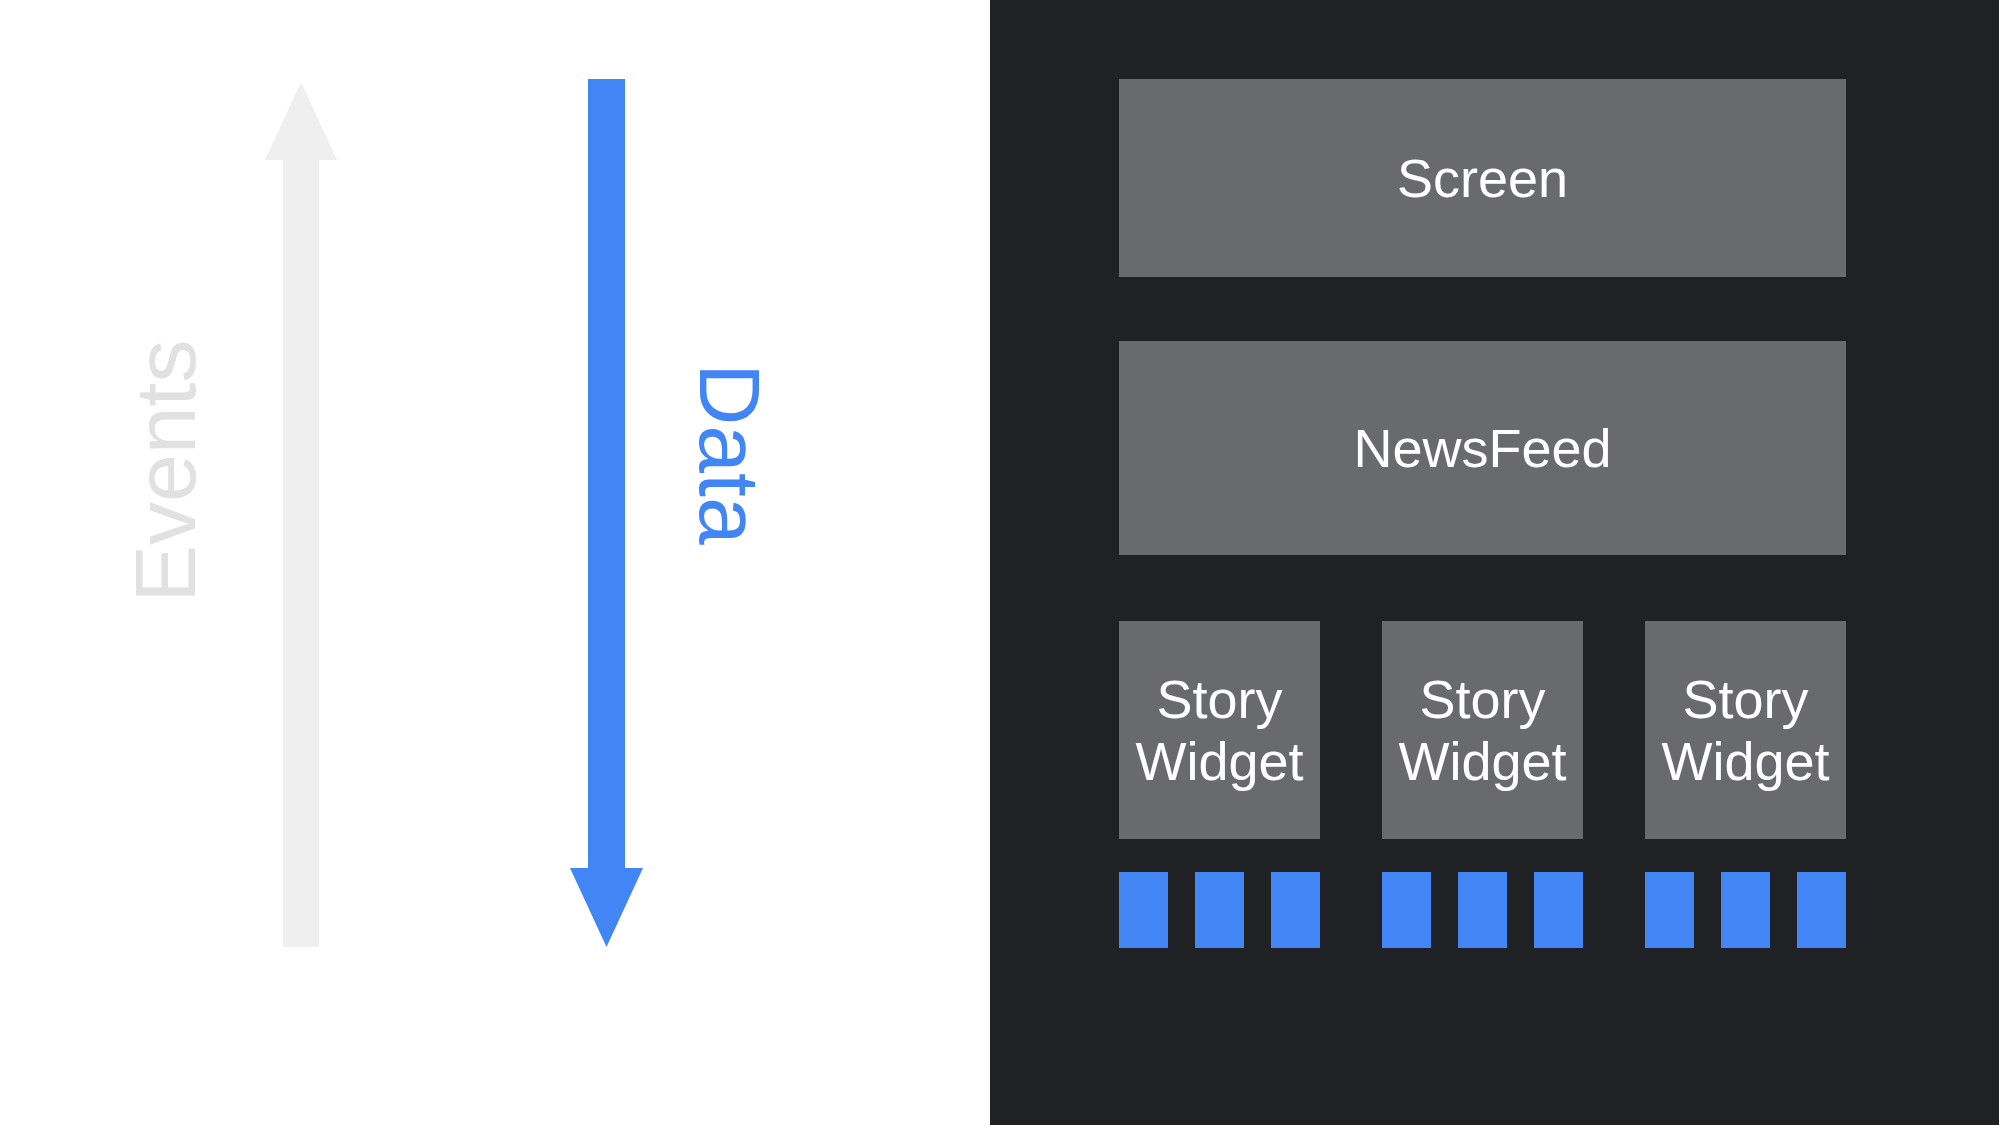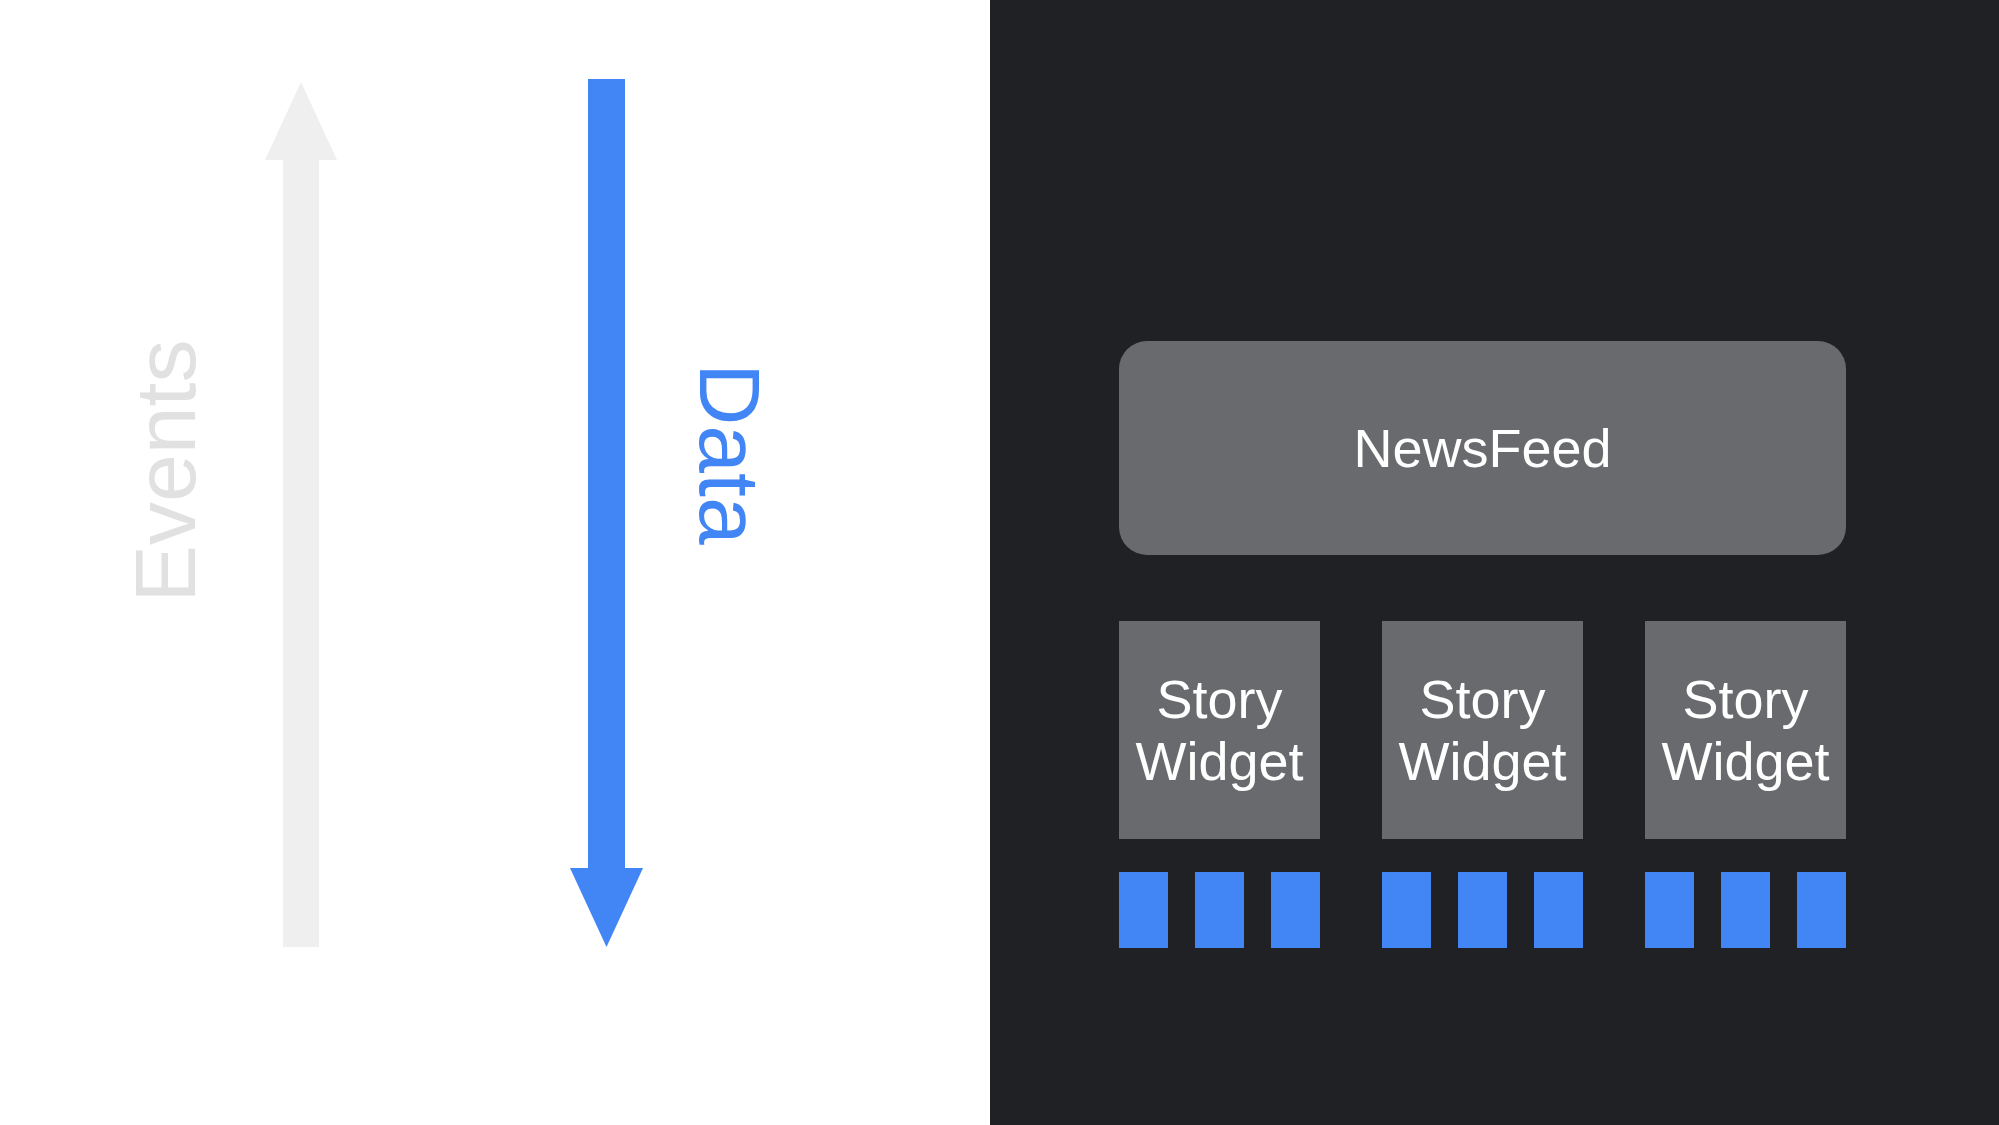--- a/index.html
+++ b/index.html
@@ -61,21 +61,21 @@
   .gray-box {
     position:absolute;
     background:#696A6D;
     color:#FFFFFF;
     display:flex; align-items:center; justify-content:center;
     text-align:center;
     font-size:54px;
     line-height:60px;
   }
   #screen-box   { left:129px; top:79px;  width:727px; height:198px; }
-  #newsfeed-box { left:129px; top:341px; width:727px; height:214px;border-radius:28px; }
+  #newsfeed-box { left:129px; top:341px; width:727px; height:214px; }
 
   #story-row {
     position:absolute;
     left:129px; top:621px; width:727px; height:327px;
     display:flex; justify-content:space-between;
   }
   .story-col {
     position:relative;
     width:201px; height:100%;
     display:flex; flex-direction:column; justify-content:space-between;
@@ -107,20 +107,23 @@
   <div class="arrow-part" id="events-arrow-head"></div>
   <div class="arrow-part" id="events-arrow-shaft"></div>
   <div class="rot-label" id="events-label">Events</div>
 
   <div class="arrow-part" id="data-arrow-shaft"></div>
   <div class="arrow-part" id="data-arrow-head"></div>
   <div class="rot-label" id="data-label">Data</div>
 
   <div id="device-panel">
 
+    <div class="gray-box" id="screen-box">
+      <span>Screen</span>
+    </div>
 
     <div class="gray-box" id="newsfeed-box">
       <span>NewsFeed</span>
     </div>
 
     <div id="story-row">
 
       <div class="story-col">
         <div class="story-box">
           <span>Story Widget</span>

